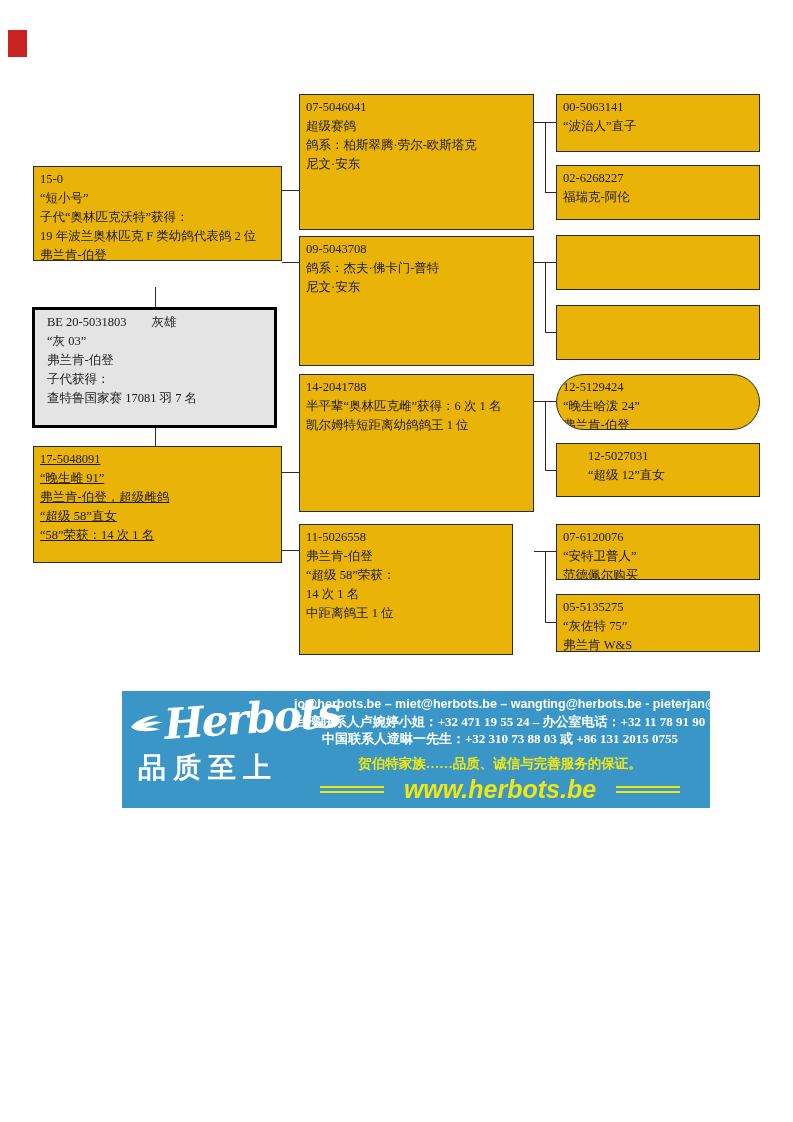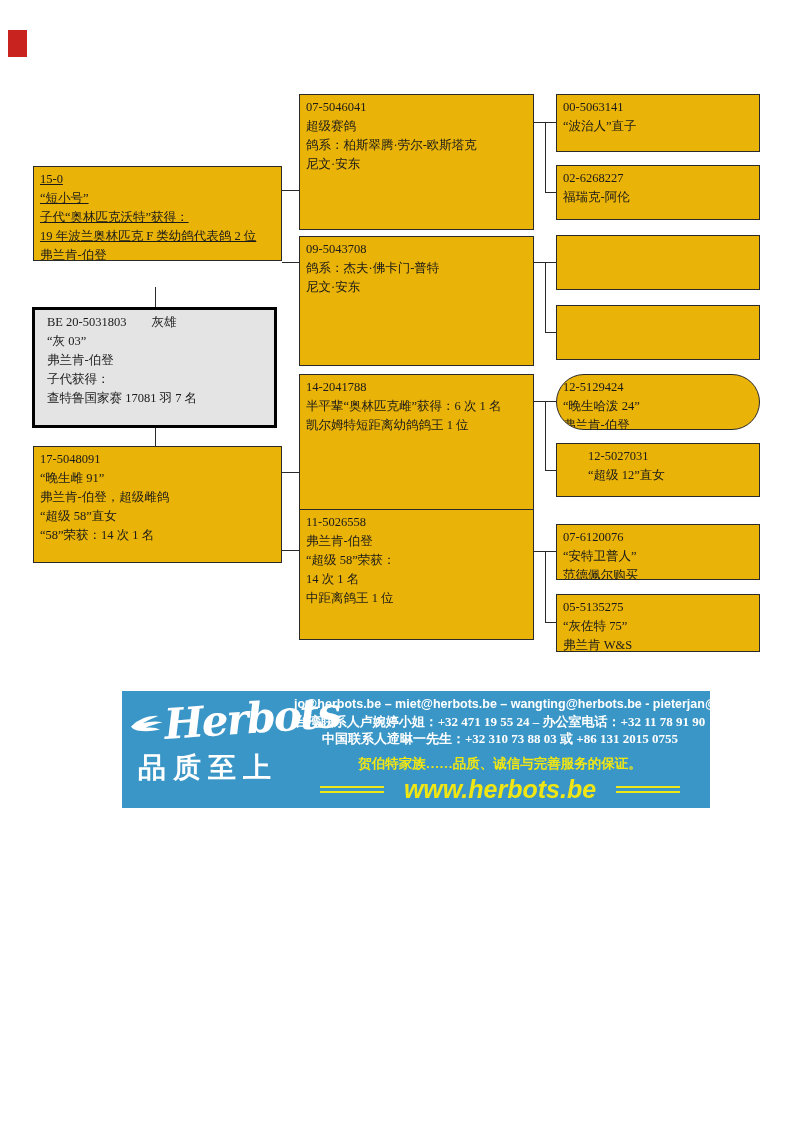--- a/index.html
+++ b/index.html
@@ -59,37 +59,37 @@
     color:var(--accent-yellow,#f0e614);
   }
 </style>
 </head>
 <body>
 
 <div id="page">
 
   <div class="marker"></div>
 
-  <div class="pbox" style="left:33px;top:166px;width:249px;height:95px;text-decoration:underline;">
+  <div class="pbox" style="left:33px;top:166px;width:249px;height:95px;">
       <div>15-0</div>
       <div>“短小号”</div>
       <div>子代“奥林匹克沃特”获得：</div>
       <div>19 年波兰奥林匹克 F 类幼鸽代表鸽 2 位</div>
       <div>弗兰肯-伯登</div>
     </div>
 
   <div class="pbox subject" style="left:32px;top:307px;width:245px;height:121px;">
       <div>BE 20-5031803　　灰雄</div>
       <div>“灰 03”</div>
       <div>弗兰肯-伯登</div>
       <div>子代获得：</div>
       <div>查特鲁国家赛 17081 羽 7 名</div>
     </div>
 
-  <div class="pbox" style="left:33px;top:446px;width:249px;height:117px;">
+  <div class="pbox" style="left:33px;top:446px;width:249px;height:117px;text-decoration:underline;">
       <div>17-5048091</div>
       <div>“晚生雌 91”</div>
       <div>弗兰肯-伯登，超级雌鸽</div>
       <div>“超级 58”直女</div>
       <div>“58”荣获：14 次 1 名</div>
     </div>
 
   <div class="pbox" style="left:299px;top:94px;width:235px;height:136px;">
       <div>07-5046041</div>
       <div>超级赛鸽</div>
@@ -102,21 +102,21 @@
       <div>鸽系：杰夫·佛卡门-普特</div>
       <div>尼文·安东</div>
     </div>
 
   <div class="pbox" style="left:299px;top:374px;width:235px;height:138px;">
       <div>14-2041788</div>
       <div>半平辈“奥林匹克雌”获得：6 次 1 名</div>
       <div>凯尔姆特短距离幼鸽鸽王 1 位</div>
     </div>
 
-  <div class="pbox" style="left:299px;top:509px;width:235px;height:131px;">
+  <div class="pbox" style="left:299px;top:524px;width:214px;height:131px;">
       <div>11-5026558</div>
       <div>弗兰肯-伯登</div>
       <div>“超级 58”荣获：</div>
       <div>14 次 1 名</div>
       <div>中距离鸽王 1 位</div>
     </div>
 
   <div class="pbox" style="left:556px;top:94px;width:204px;height:58px;">
       <div>00-5063141</div>
       <div>“波治人”直子</div>

